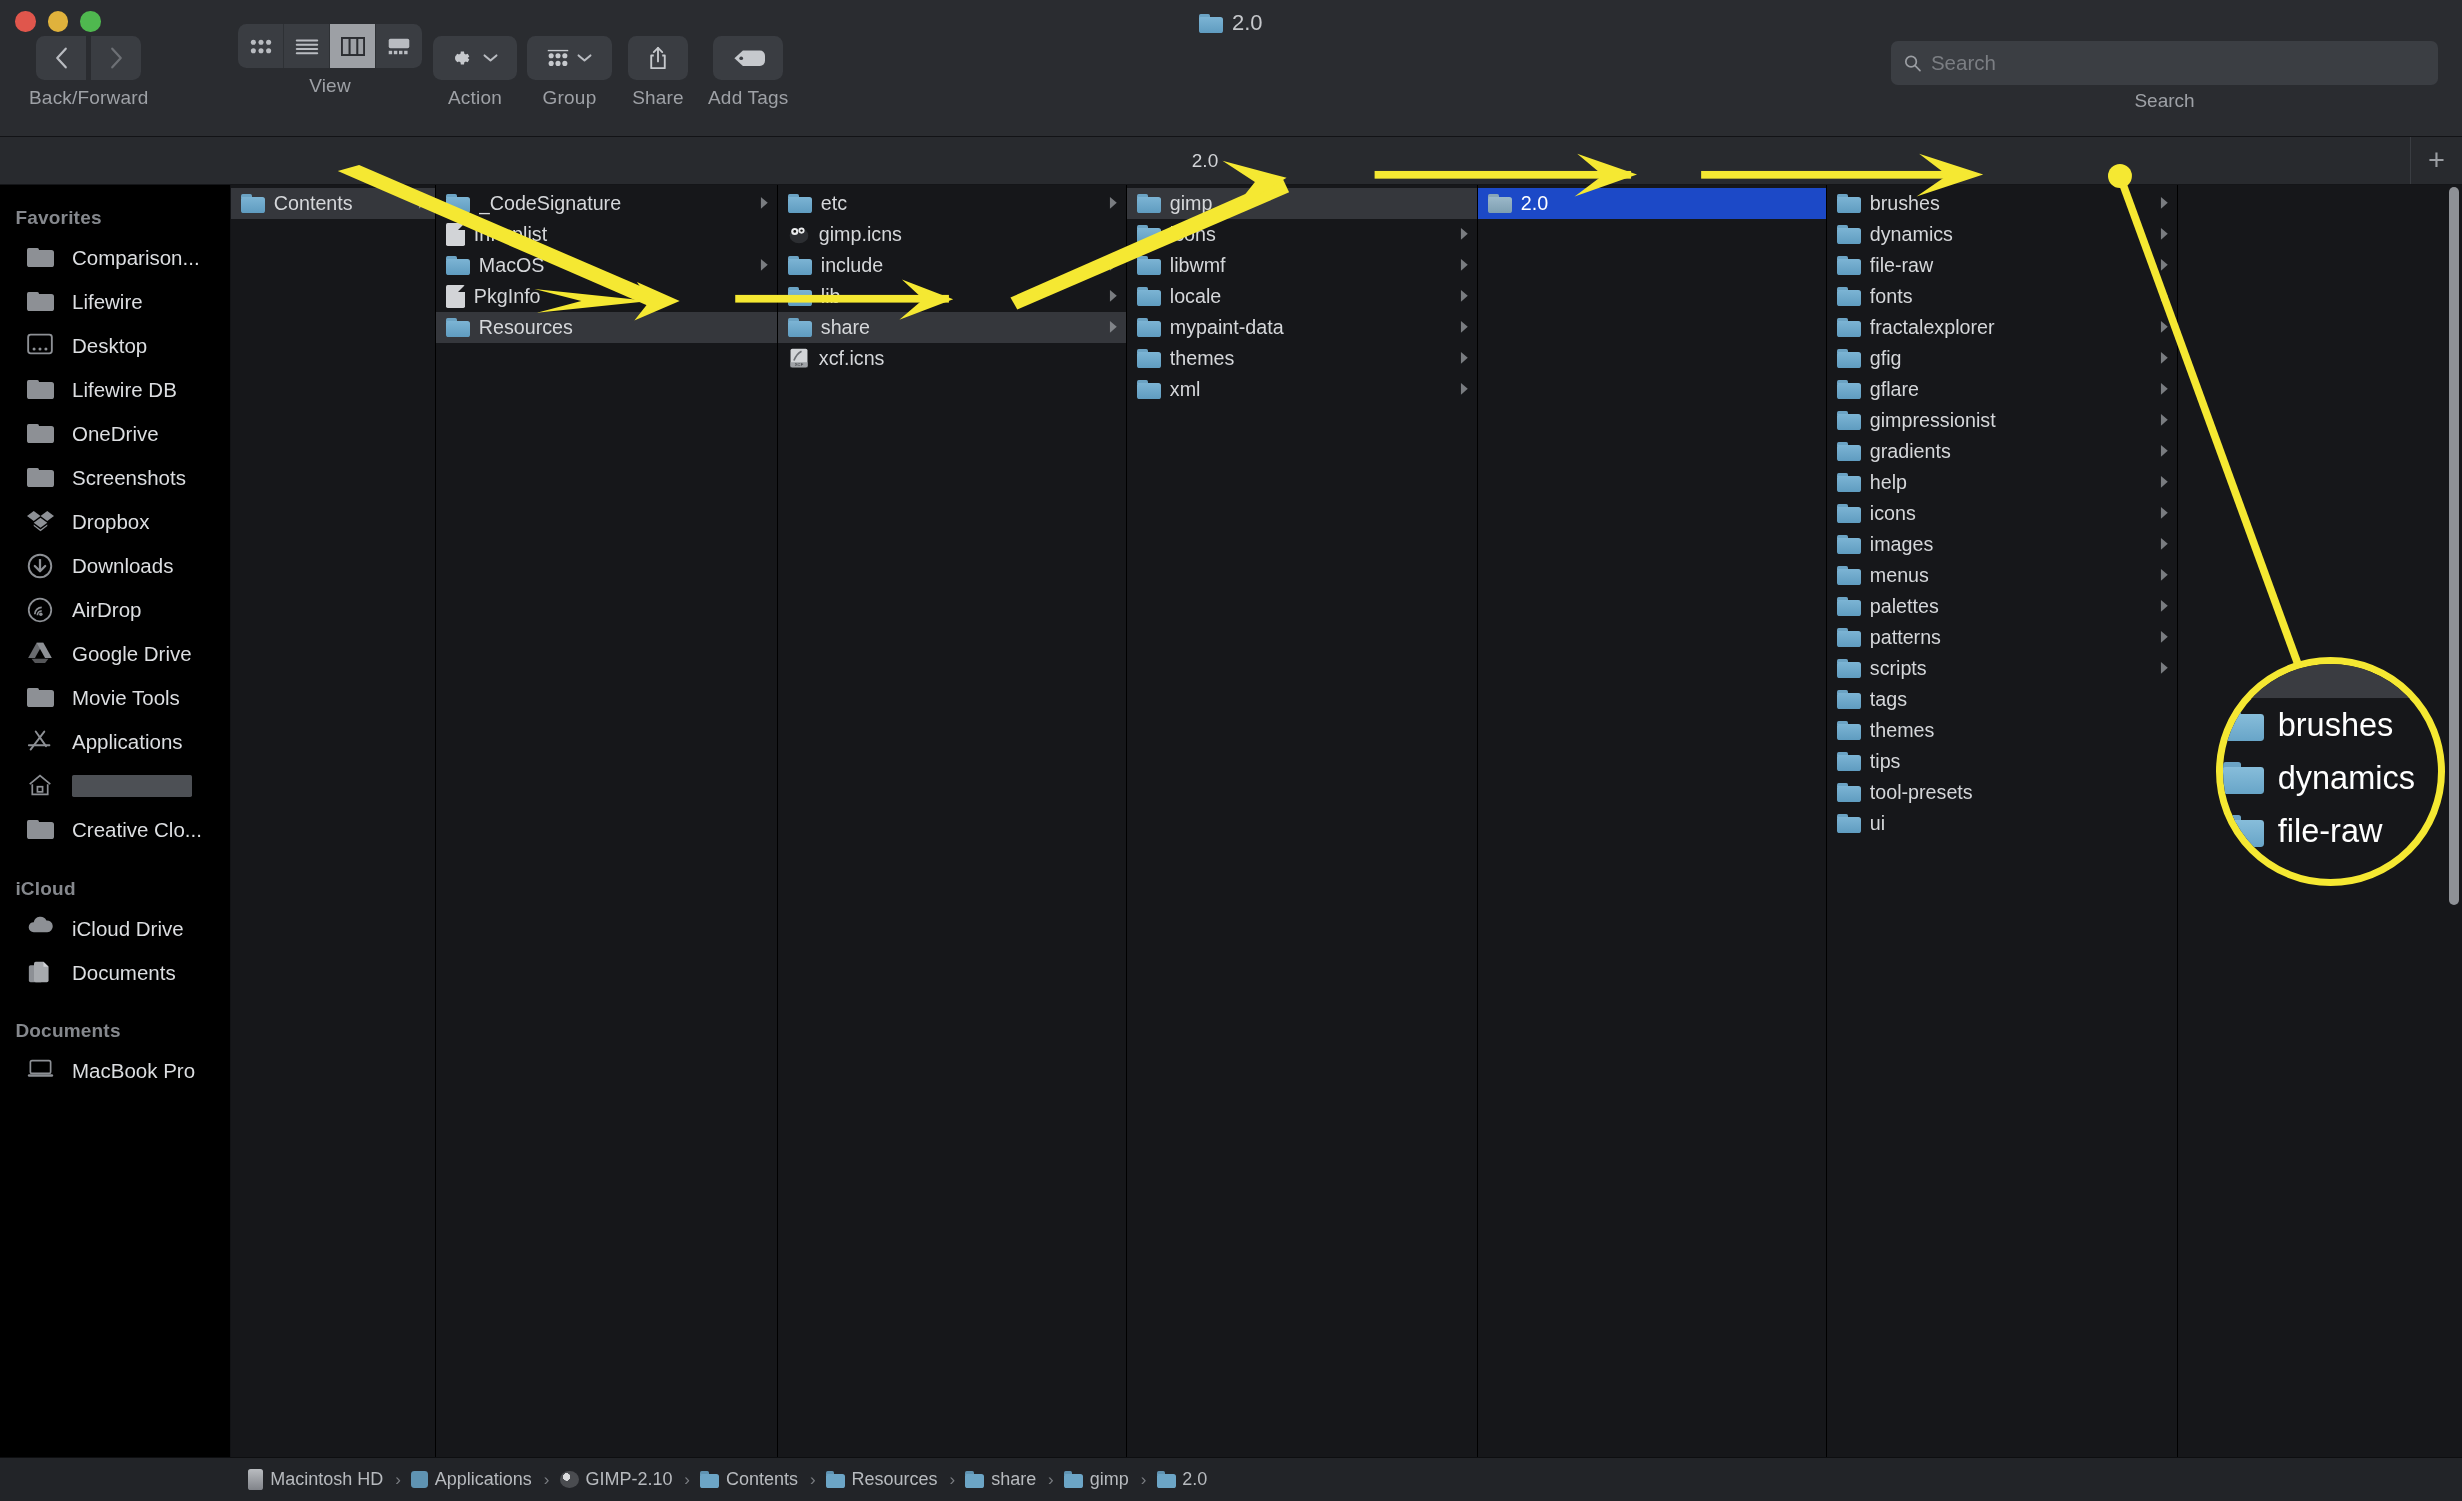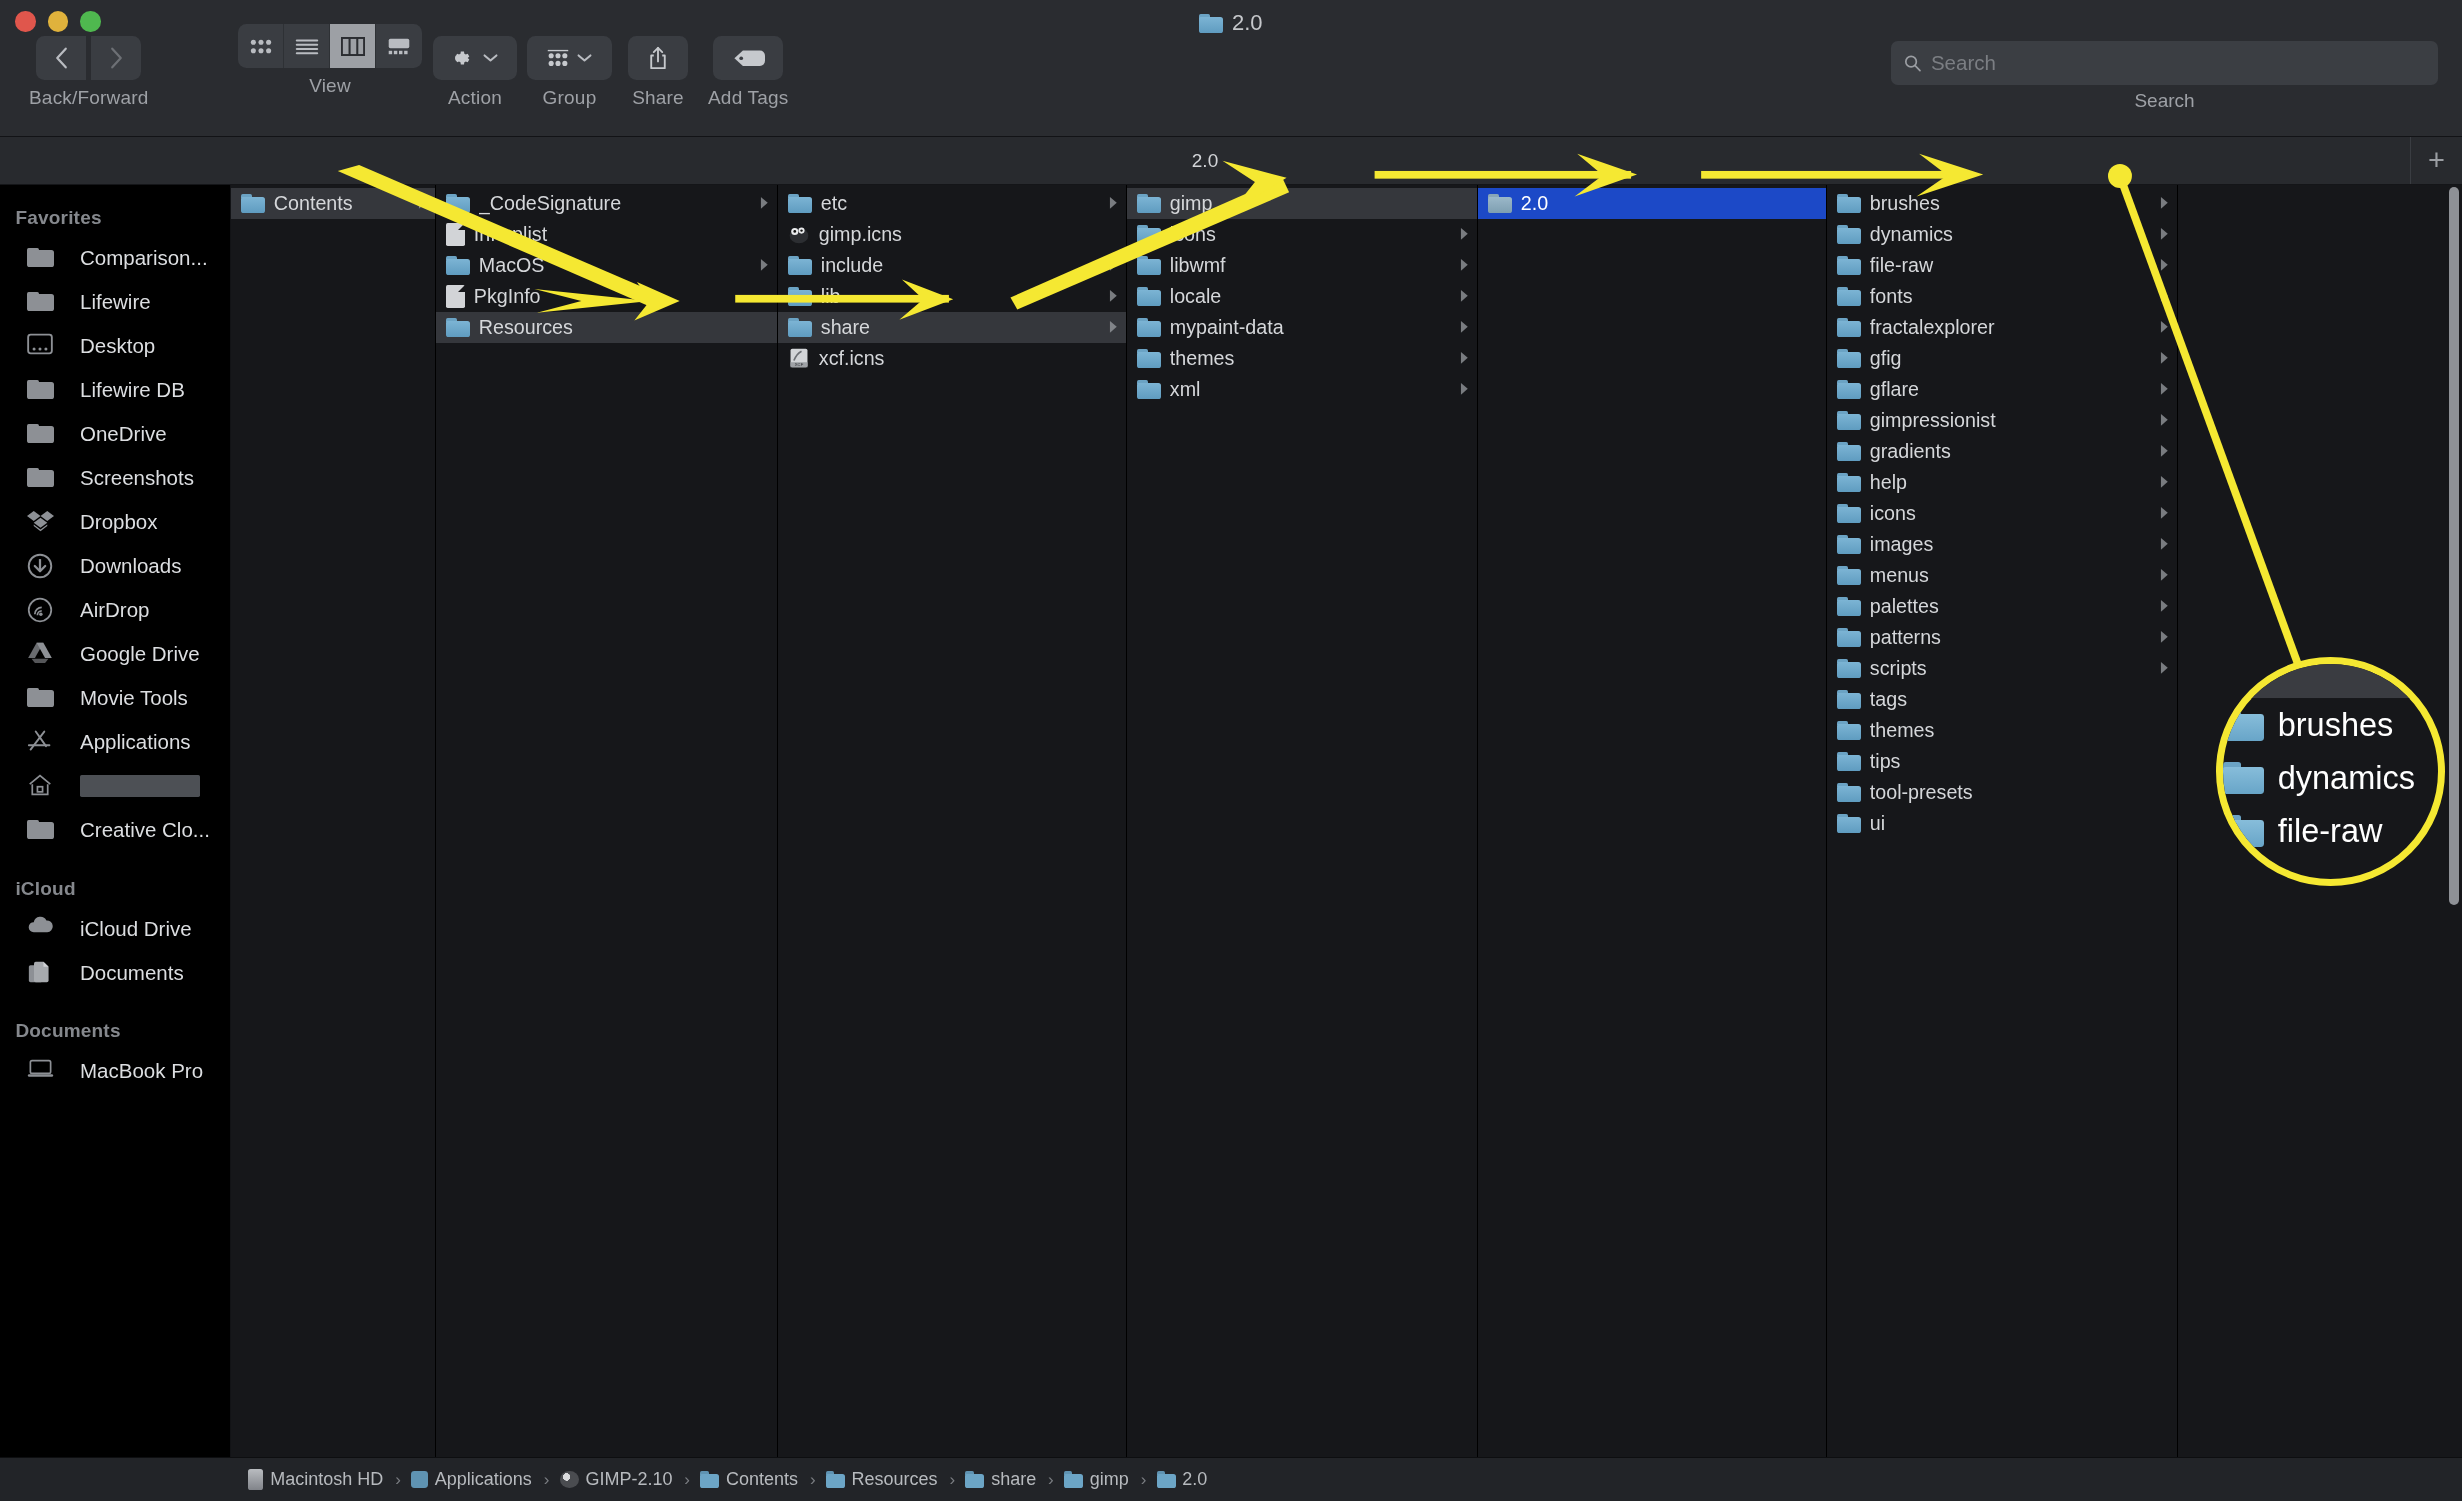--- a/index.html
+++ b/index.html
@@ -118,21 +118,21 @@
     background: #000000;
     border-right: 0.9px solid #121316;
     padding-top: 12px;
     overflow: hidden;
   }
   .sb-header {
     font-size: 19px; color: #85888d; font-weight: 700;
     padding: 10.3px 0 6.8px 15.4px; letter-spacing: 0.2px;
   }
   .sb-item {
-    height: 44px; display:flex; align-items:center; gap: 24px;
+    height: 44px; display:flex; align-items:center; gap: 16px;
     padding-left: 27px; color: #dcdee1; font-size: 20.5px;
     white-space: nowrap;
   }
   .sb-icon { width: 29px; height: 26px; flex: 0 0 29px; position: relative; }
   .sb-redacted {
     display:inline-block; width: 120px; height: 22px;
     background: #4d5055; border-radius: 1.7px;
   }
 
   

